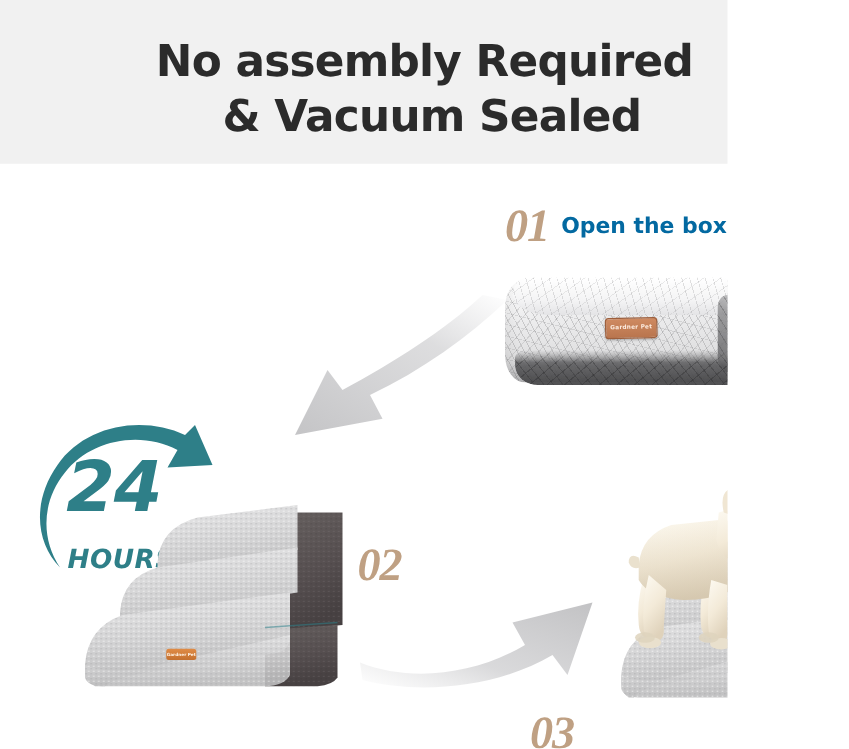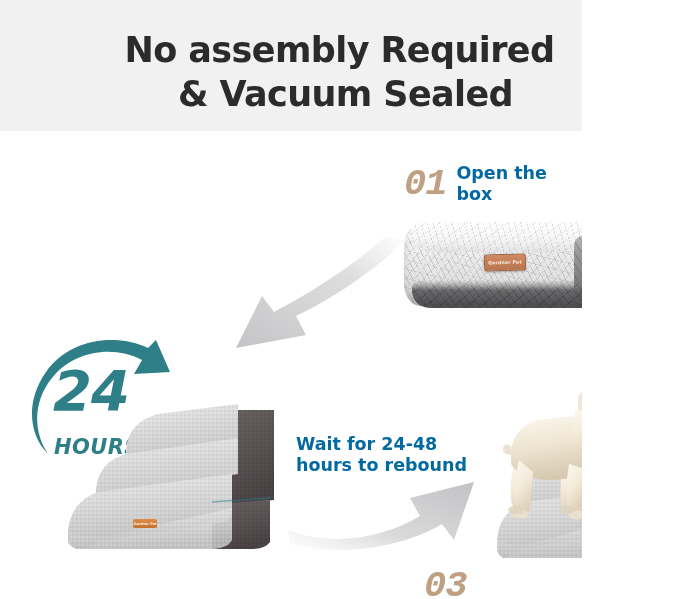--- a/index.html
+++ b/index.html
@@ -40,21 +40,21 @@
   }
   .header-title .l2 { display: block; margin-left: 12px; }
 
   
   .step {
     position: absolute;
     display: flex;
     align-items: center;
   }
   .step-num {
-    font-family: Liberation Mono, monospace;
+    font-family: Liberation Serif, serif;
     font-weight: bold;
     font-style: italic;
     font-size: 37px;
     line-height: 37px;
     color: #bfa083;
     letter-spacing: -1px;
     white-space: nowrap;
   }
   .step-text {
     font-family: "DejaVu Sans", sans-serif;
@@ -319,22 +319,21 @@
       <linearGradient id="ag2" x1="0" y1="1" x2="1" y2="0">
         <stop offset="0%" stop-color="#d8d8da" stop-opacity="0"></stop>
         <stop offset="40%" stop-color="#d0d0d2" stop-opacity="0.8"></stop>
         <stop offset="100%" stop-color="#c2c2c4" stop-opacity="1"></stop>
       </linearGradient>
     </defs>
     <path d="M0,58 C40,74 92,68 132,44 L122,26 L186,10 L166,68 L154,52 C110,78 48,84 2,72 Z" fill="url(#ag2)"></path>
   </svg>
 
   <div class="step" id="step2">
-    <div class="step-text">Wait for 24-48
-hours to rebound</div>
+    <div class="step-num">02</div>
   </div>
 
   <svg class="stairs" id="stairs-right" width="186" height="145" viewBox="0 0 186 145">
 
     <path d="M118,12 L152,10 L152,92 L118,96 Z" fill="url(#sgSide)"></path>
     <path d="M118,12 L152,10 L152,92 L118,96 Z" fill="url(#meshDark)"></path>
 
     <path d="M102,96 L150,92 L150,130 Q146,137 134,138 L102,138 Z" fill="url(#sgSide)"></path>
     <path d="M102,96 L150,92 L150,130 Q146,137 134,138 L102,138 Z" fill="url(#meshDark)"></path>
 

